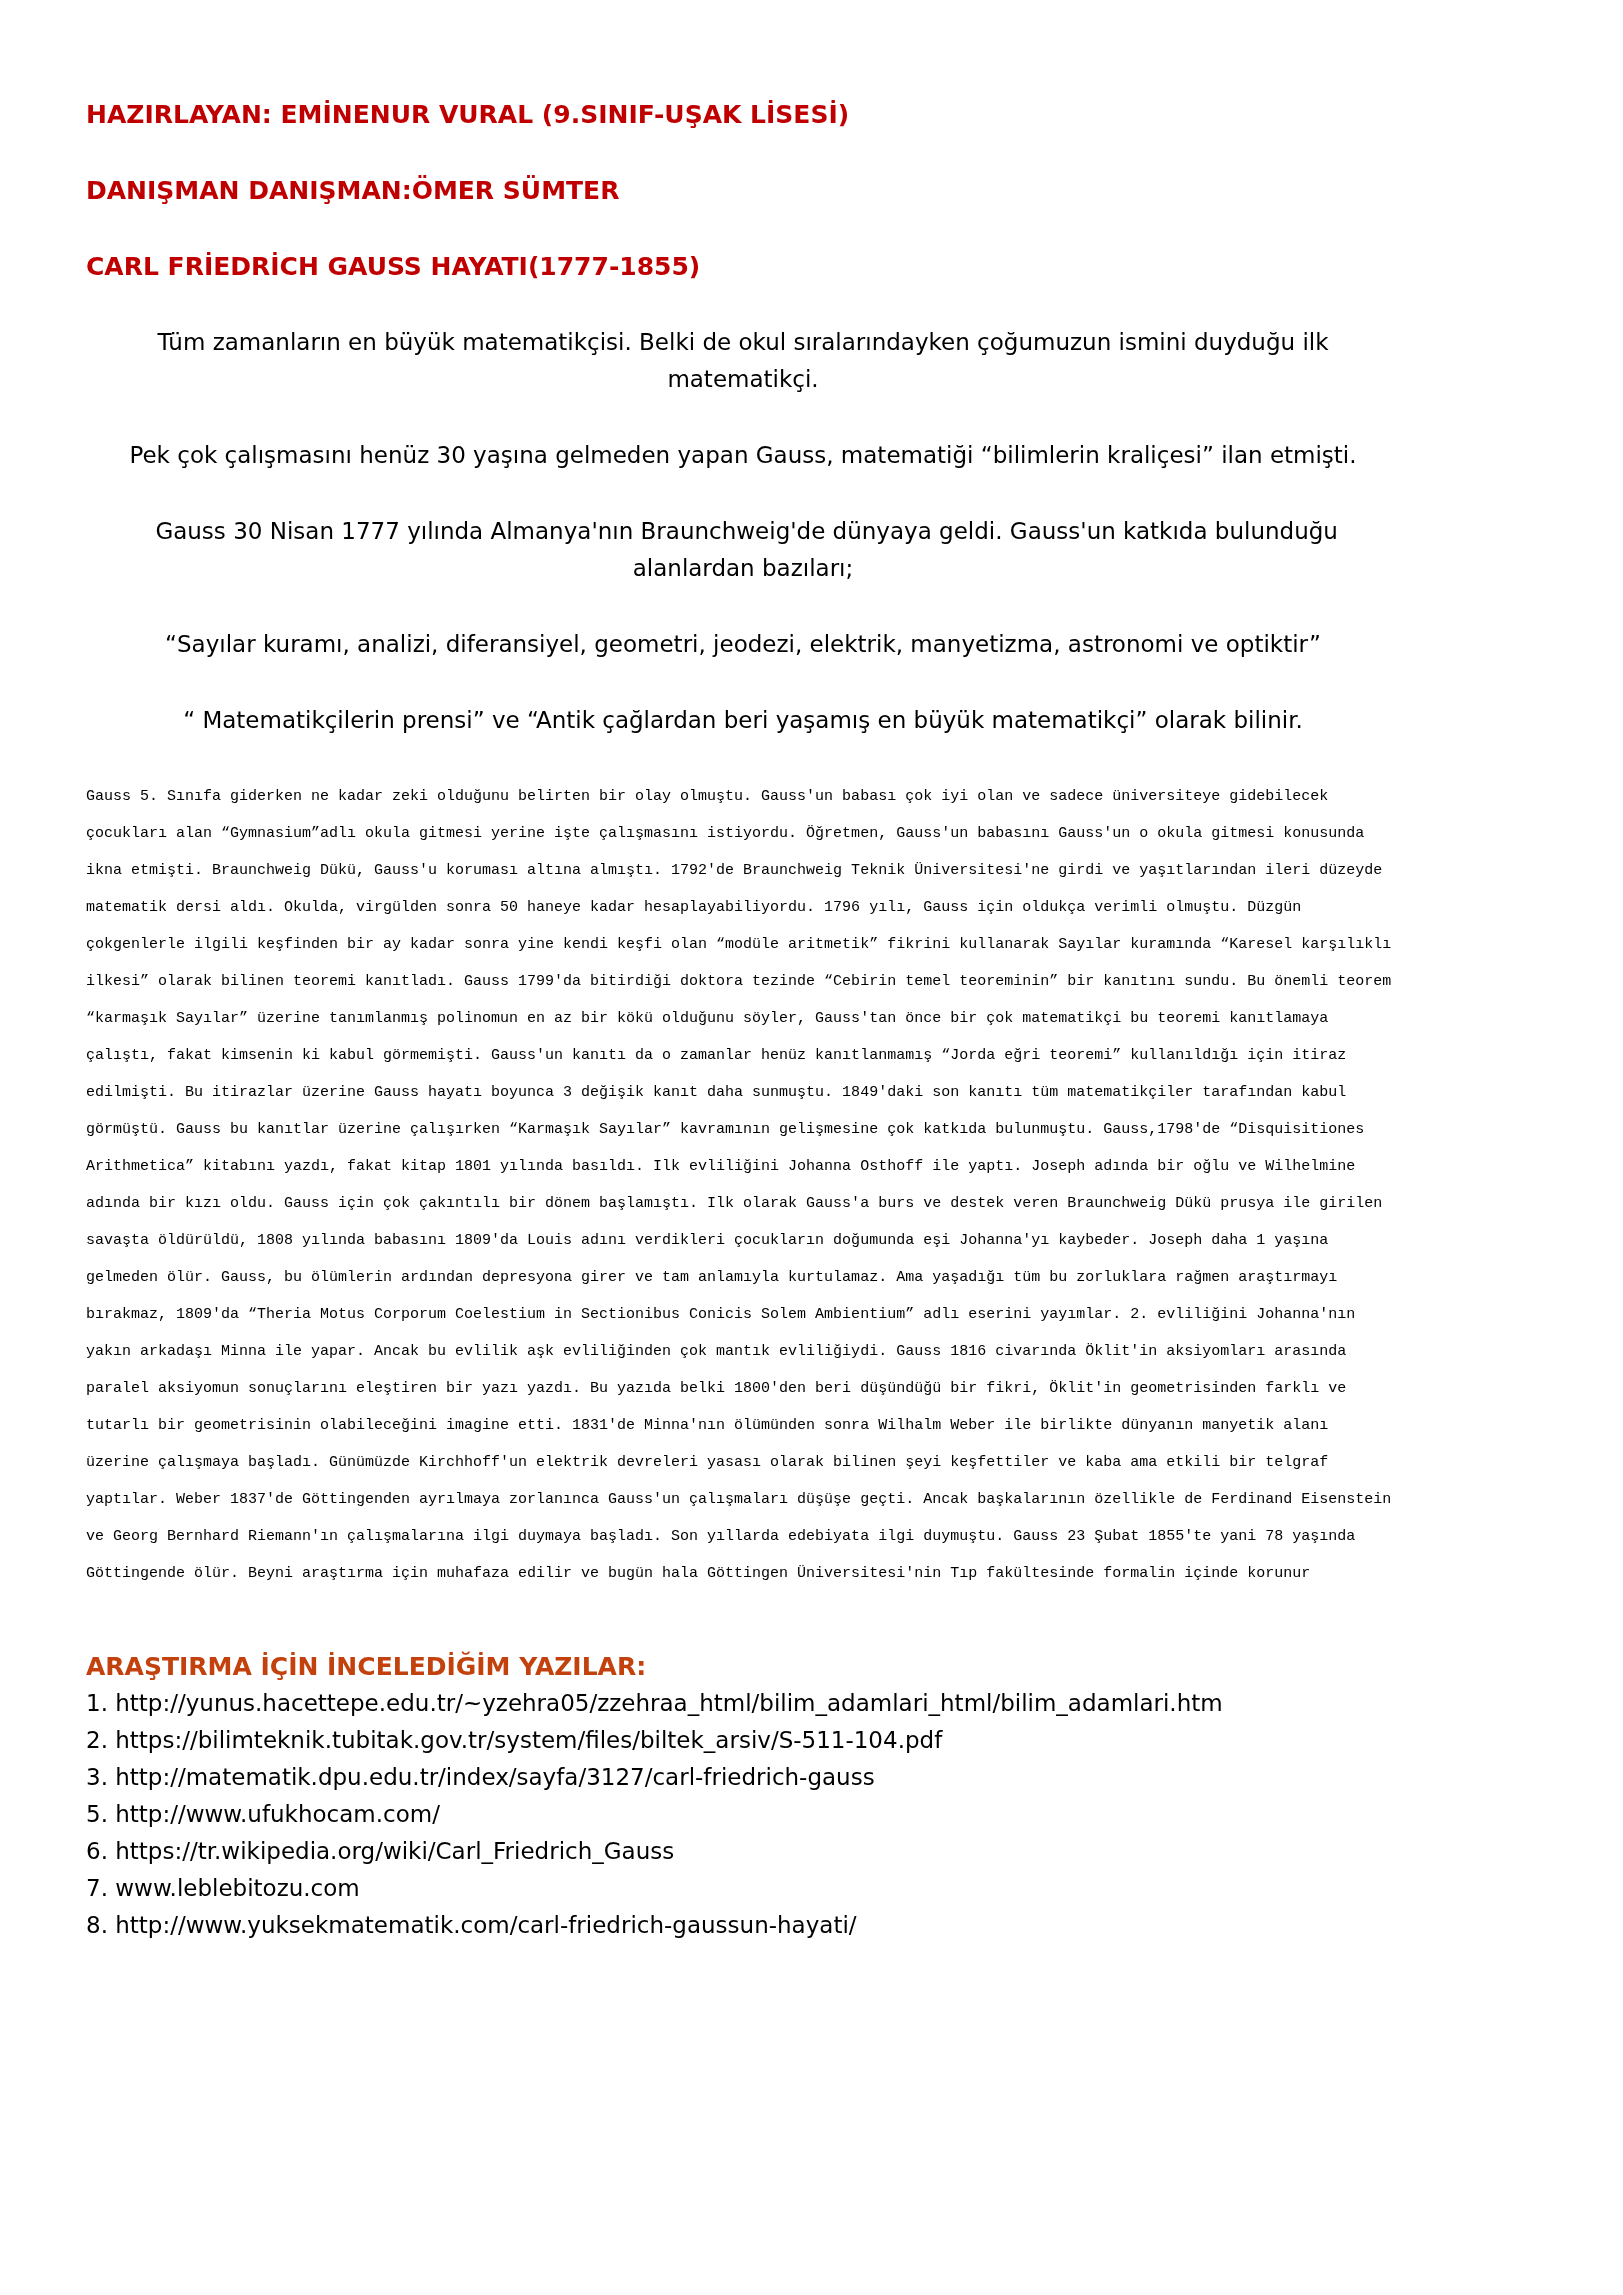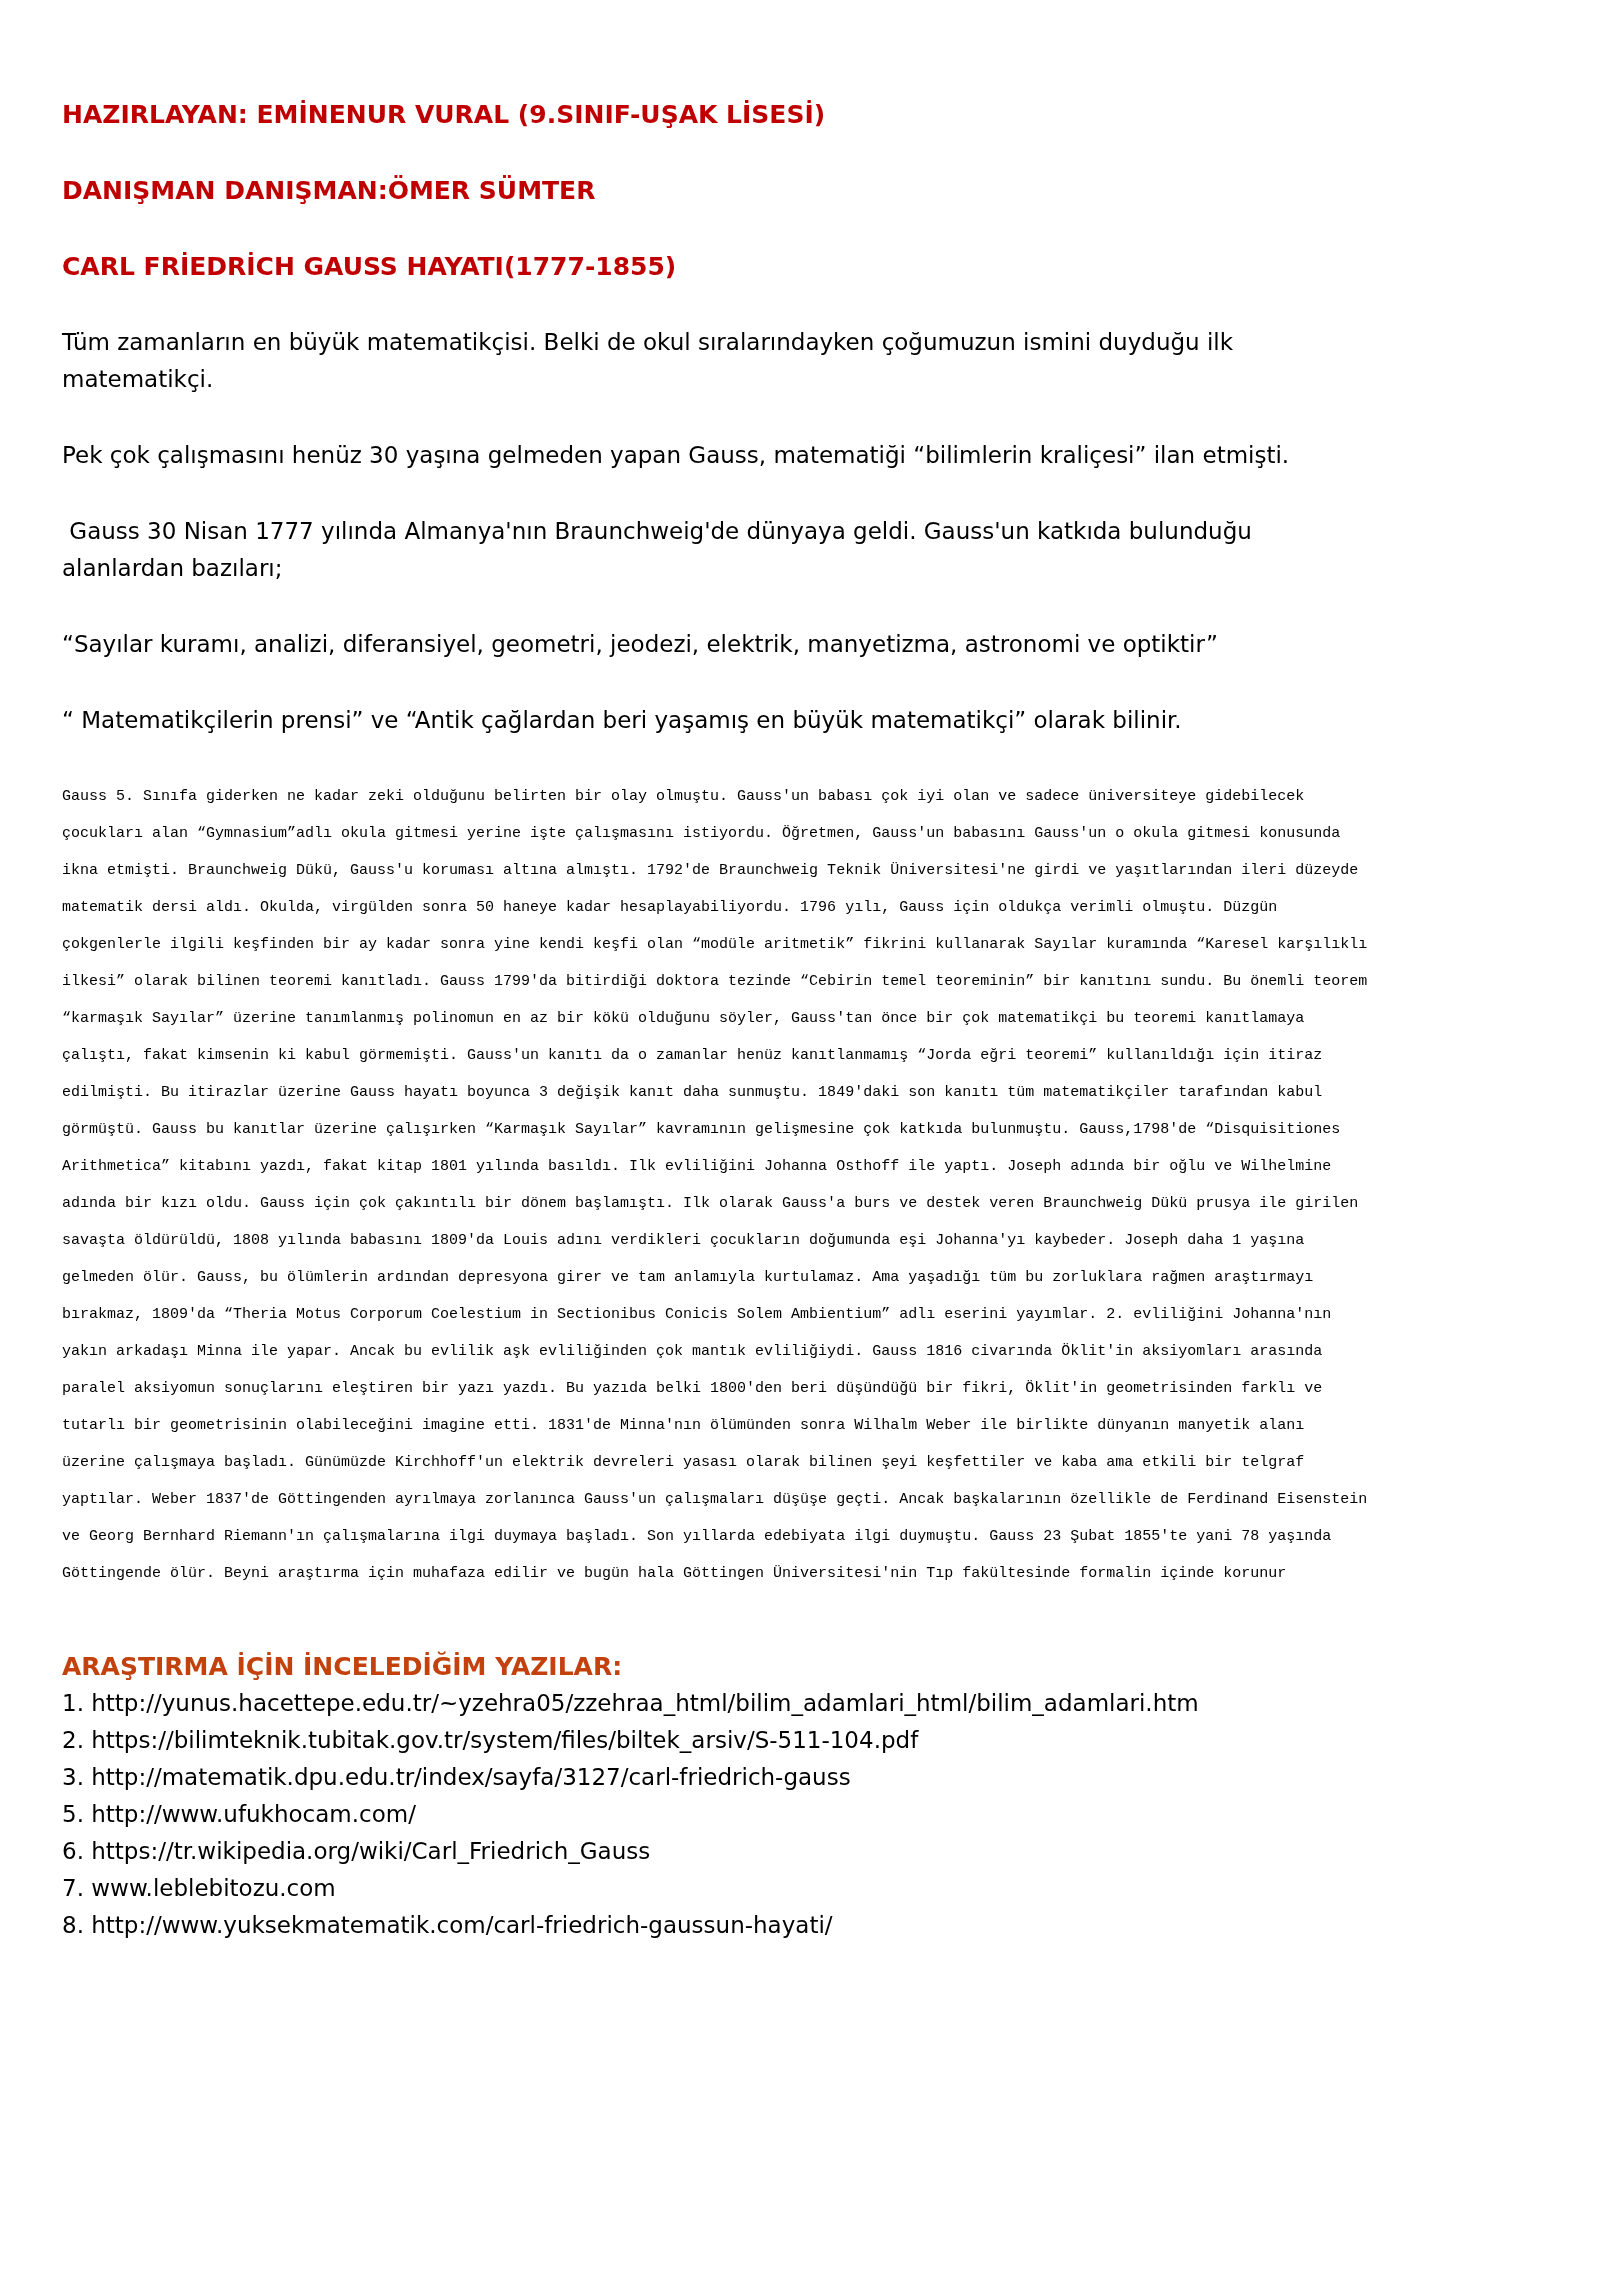--- a/index.html
+++ b/index.html
@@ -10,34 +10,36 @@
     color: #000000;
     font-family: "DejaVu Sans", sans-serif;
   }
   .doc {
     box-sizing: border-box;
     width: 1409px;
     height: 2295px;
     padding: 96px 33px 0 62px;
     overflow: hidden;
     background: #ffffff;
+    margin-left: 24px;
   }
   .heading {
     color: #c00000;
     font-weight: bold;
     font-size: 25px;
     line-height: 37px;
     margin: 0 0 39px 0;
     white-space: pre-wrap;
   }
   .para {
     font-size: 23px;
     line-height: 37px;
     margin: 0 0 39px 0;
     white-space: pre-wrap;
+    text-align: center;
   }
   .para-main {
     font-size: 15px;
     line-height: 37px;
     margin: 0;
     white-space: pre-wrap;
     font-family: Liberation Mono, monospace;
   }
   .refs-heading {
     color: #c2410c;

